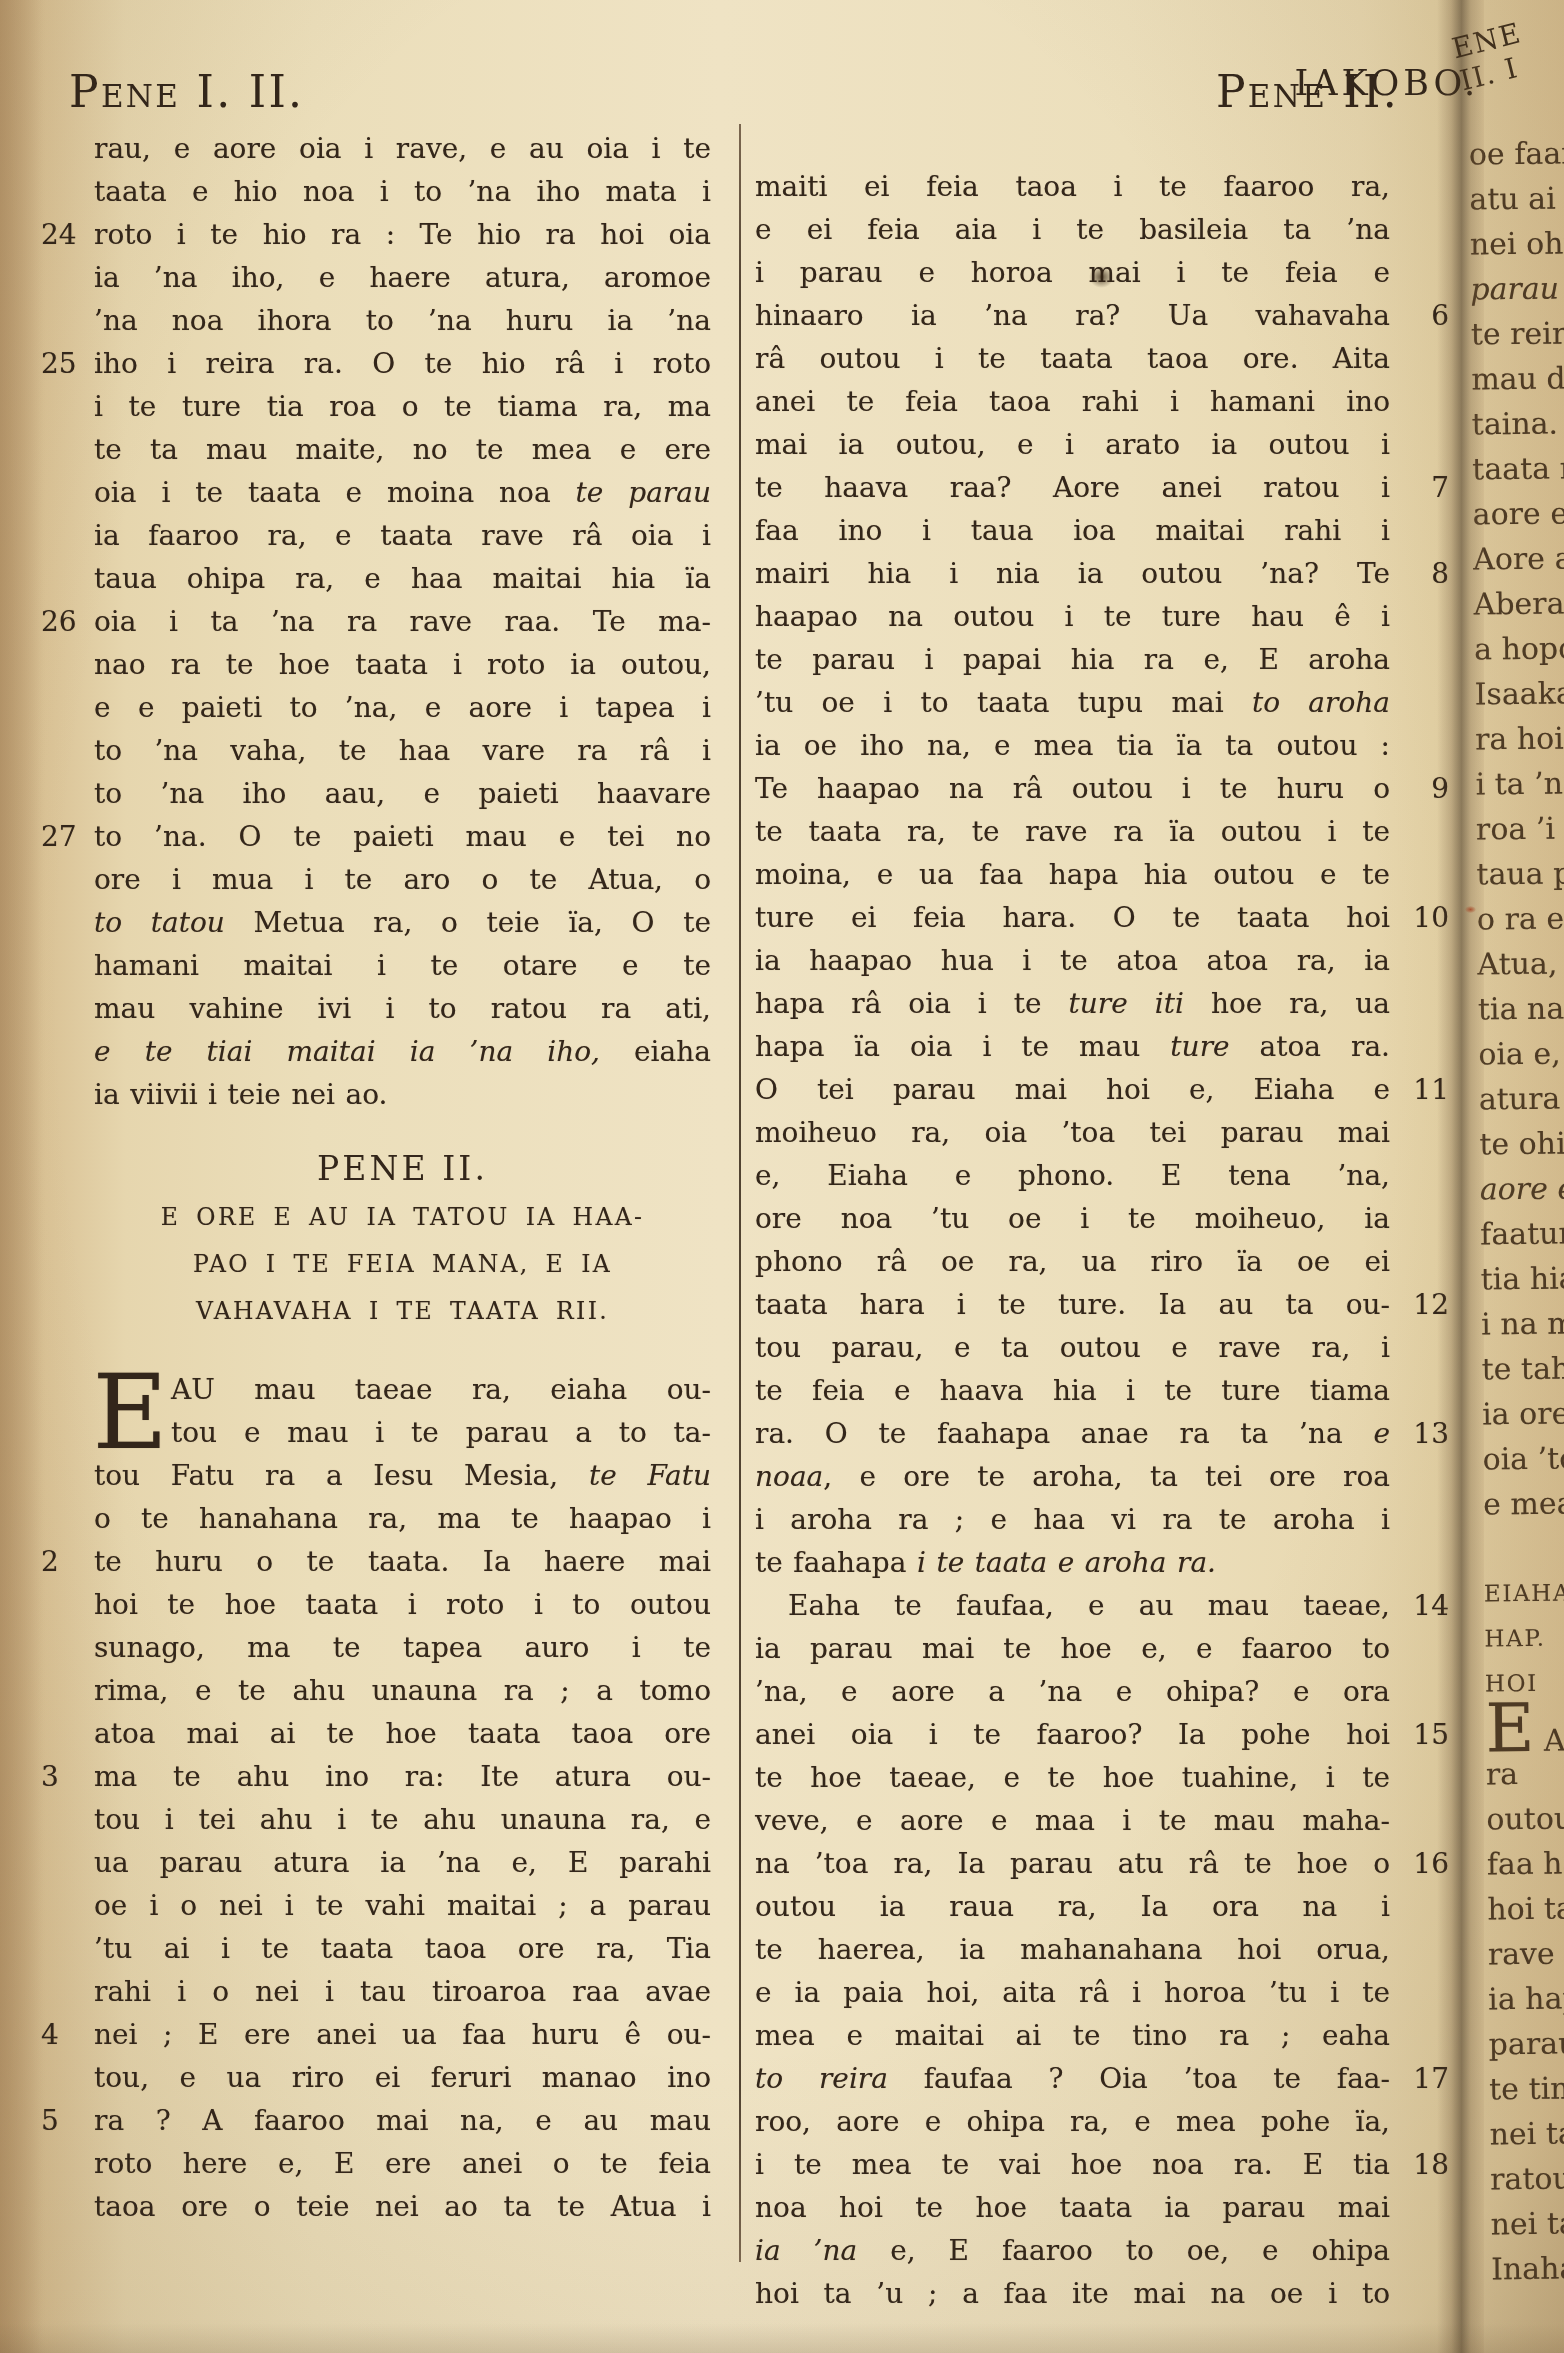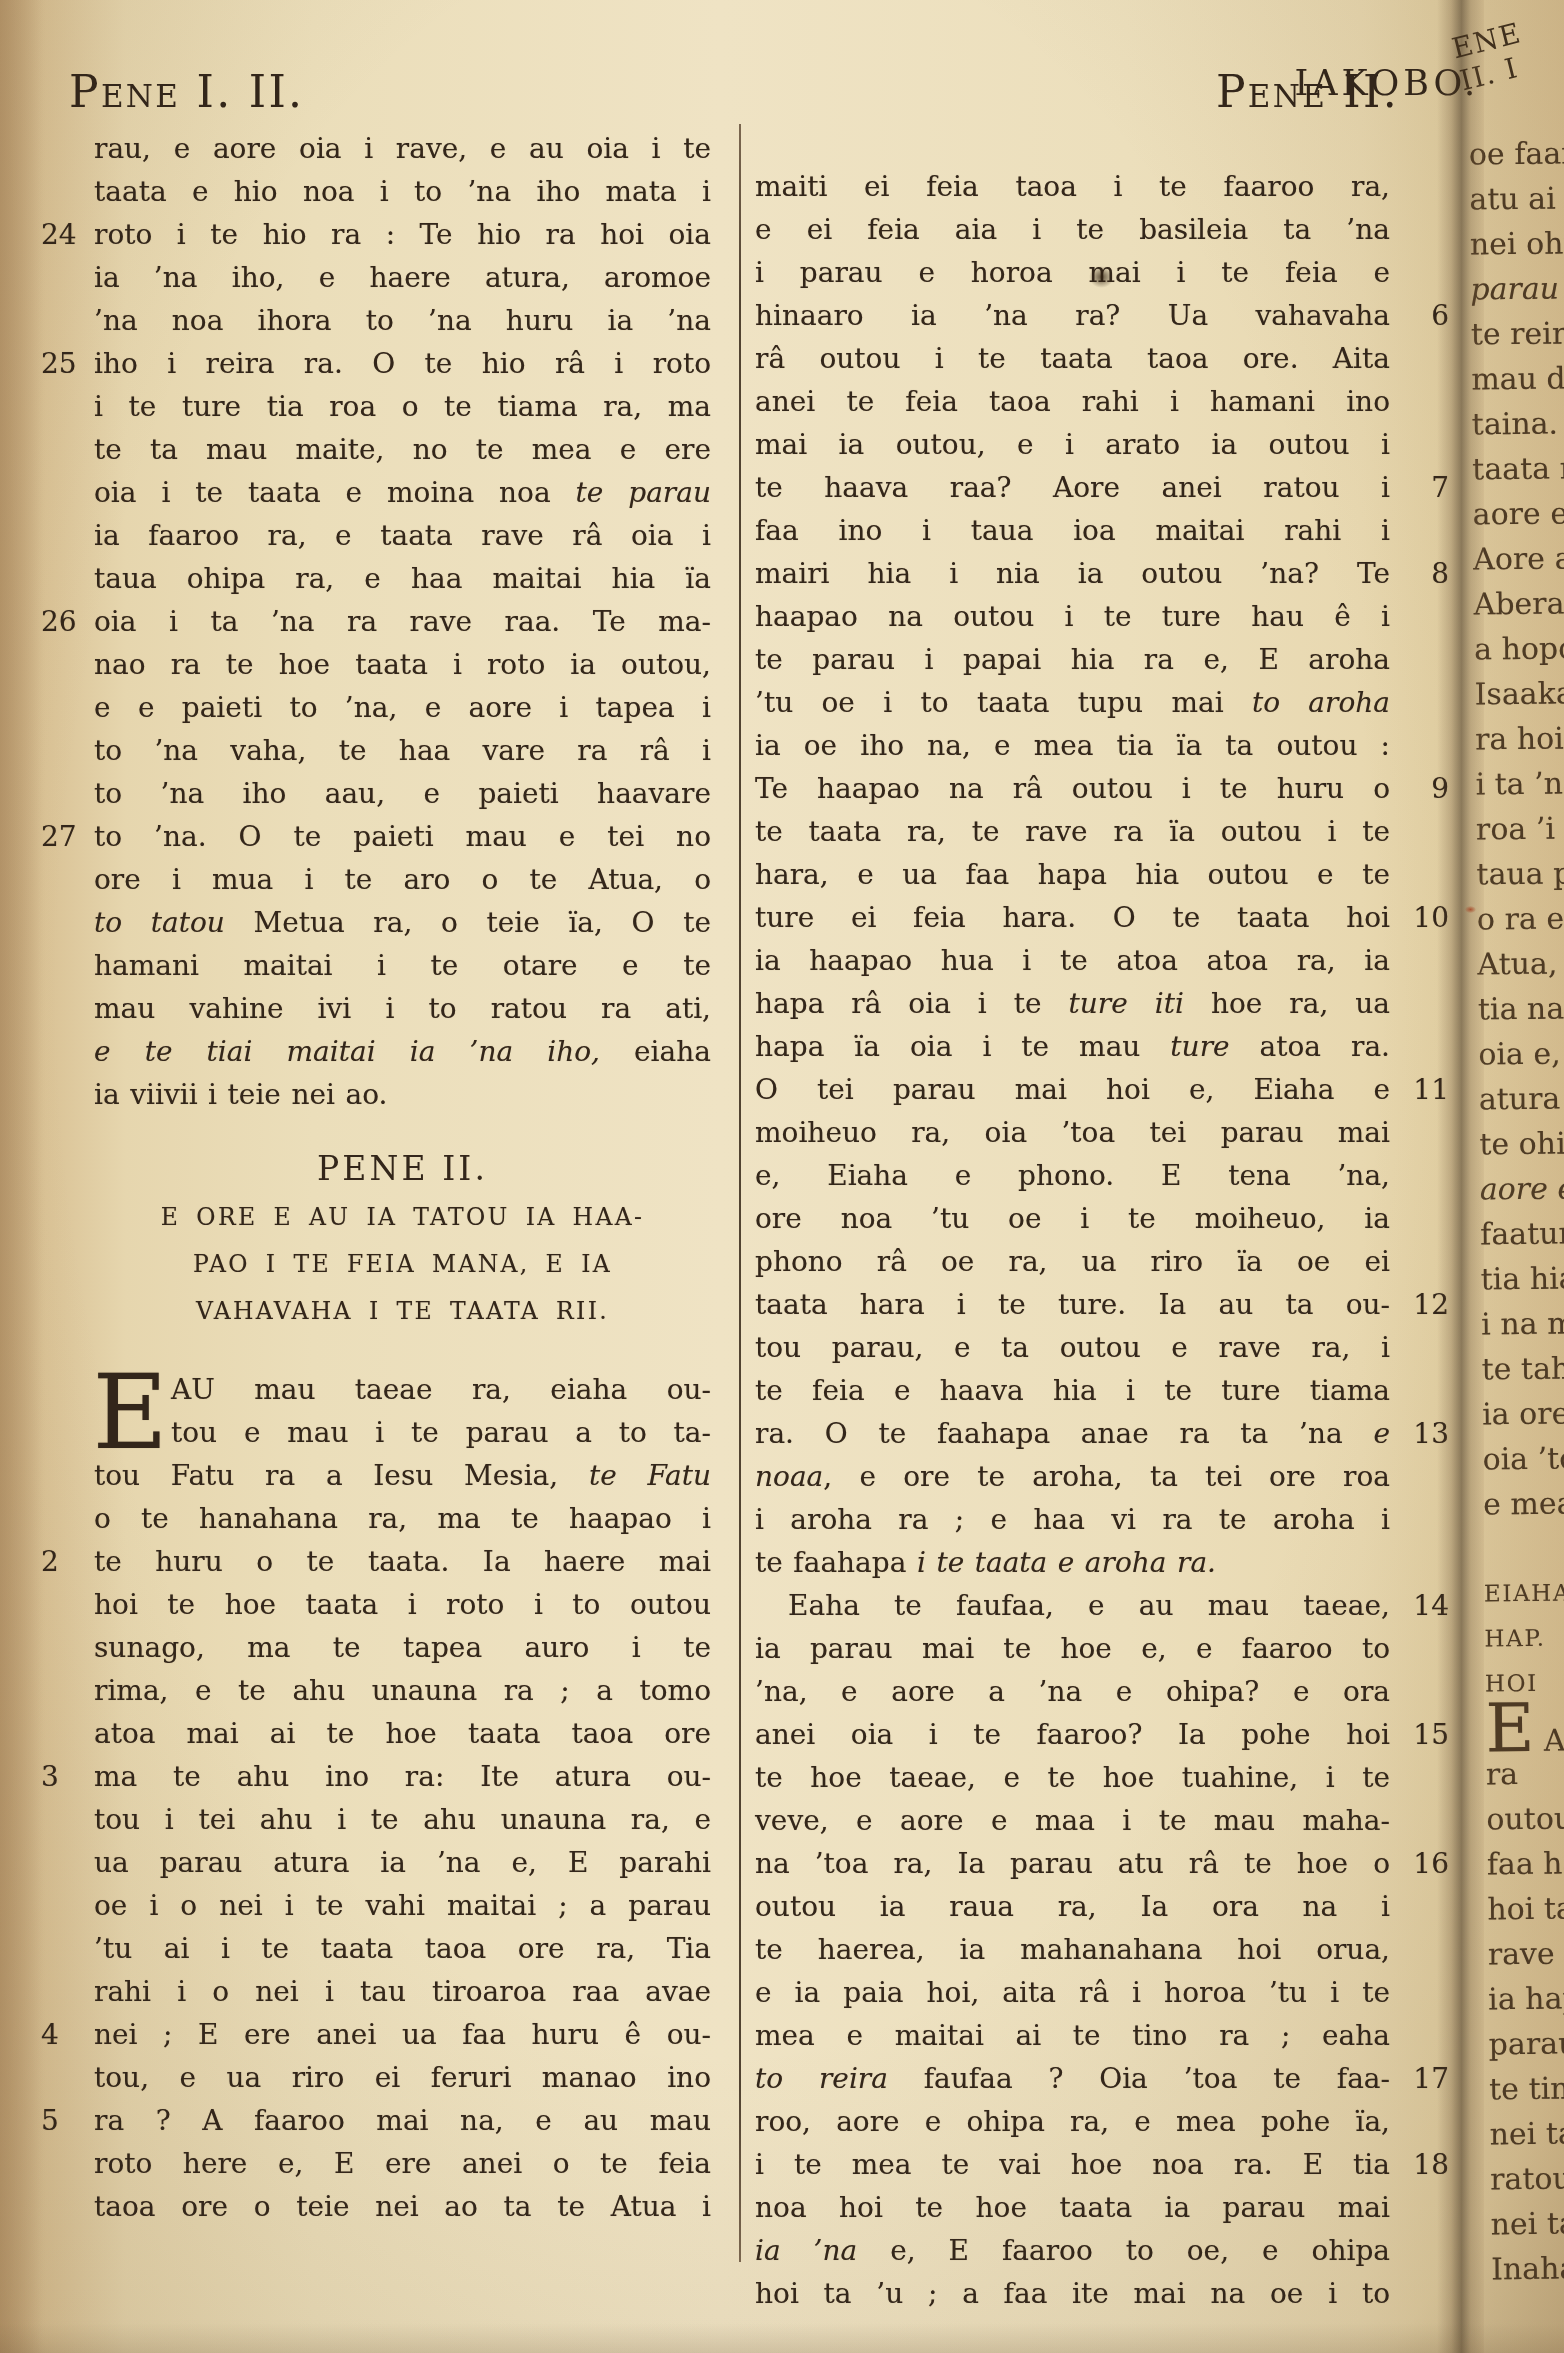--- a/index.html
+++ b/index.html
@@ -150,21 +150,21 @@
         <div class="line"><span>mai ia outou, e i arato ia outou i</span></div>
         <div class="line"><span class="vnum">7</span><span>te haava raa? Aore anei ratou i</span></div>
         <div class="line"><span>faa ino i taua ioa maitai rahi i</span></div>
         <div class="line"><span class="vnum">8</span><span>mairi hia i nia ia outou ’na?  Te</span></div>
         <div class="line"><span>haapao na outou i te ture hau ê i</span></div>
         <div class="line"><span>te parau i papai hia ra e, E aroha</span></div>
         <div class="line"><span>’tu oe i to taata tupu mai </span><span class="it">to aroha</span></div>
         <div class="line"><span>ia oe iho na, e mea tia ïa ta outou :</span></div>
         <div class="line"><span class="vnum">9</span><span>Te haapao na râ outou i te huru o</span></div>
         <div class="line"><span>te taata ra, te rave ra ïa outou i te</span></div>
-        <div class="line"><span>hara, e ua faa hapa hia outou e te</span></div>
+        <div class="line"><span>moina, e ua faa hapa hia outou e te</span></div>
         <div class="line"><span class="vnum">10</span><span>ture ei feia hara.  O te taata hoi</span></div>
         <div class="line"><span>ia haapao hua i te atoa atoa ra, ia</span></div>
         <div class="line"><span>hapa râ oia i te </span><span class="it">ture iti</span><span> hoe ra, ua</span></div>
         <div class="line"><span>hapa ïa oia i te mau </span><span class="it">ture</span><span> atoa ra.</span></div>
         <div class="line"><span class="vnum">11</span><span>O tei parau mai hoi e, Eiaha e</span></div>
         <div class="line"><span>moiheuo ra, oia ’toa tei parau mai</span></div>
         <div class="line"><span>e, Eiaha e phono.  E tena ’na,</span></div>
         <div class="line"><span>ore noa ’tu oe i te moiheuo, ia</span></div>
         <div class="line"><span>phono râ oe ra, ua riro ïa oe ei</span></div>
         <div class="line"><span class="vnum">12</span><span>taata hara i te ture.  Ia au ta ou-</span></div>

